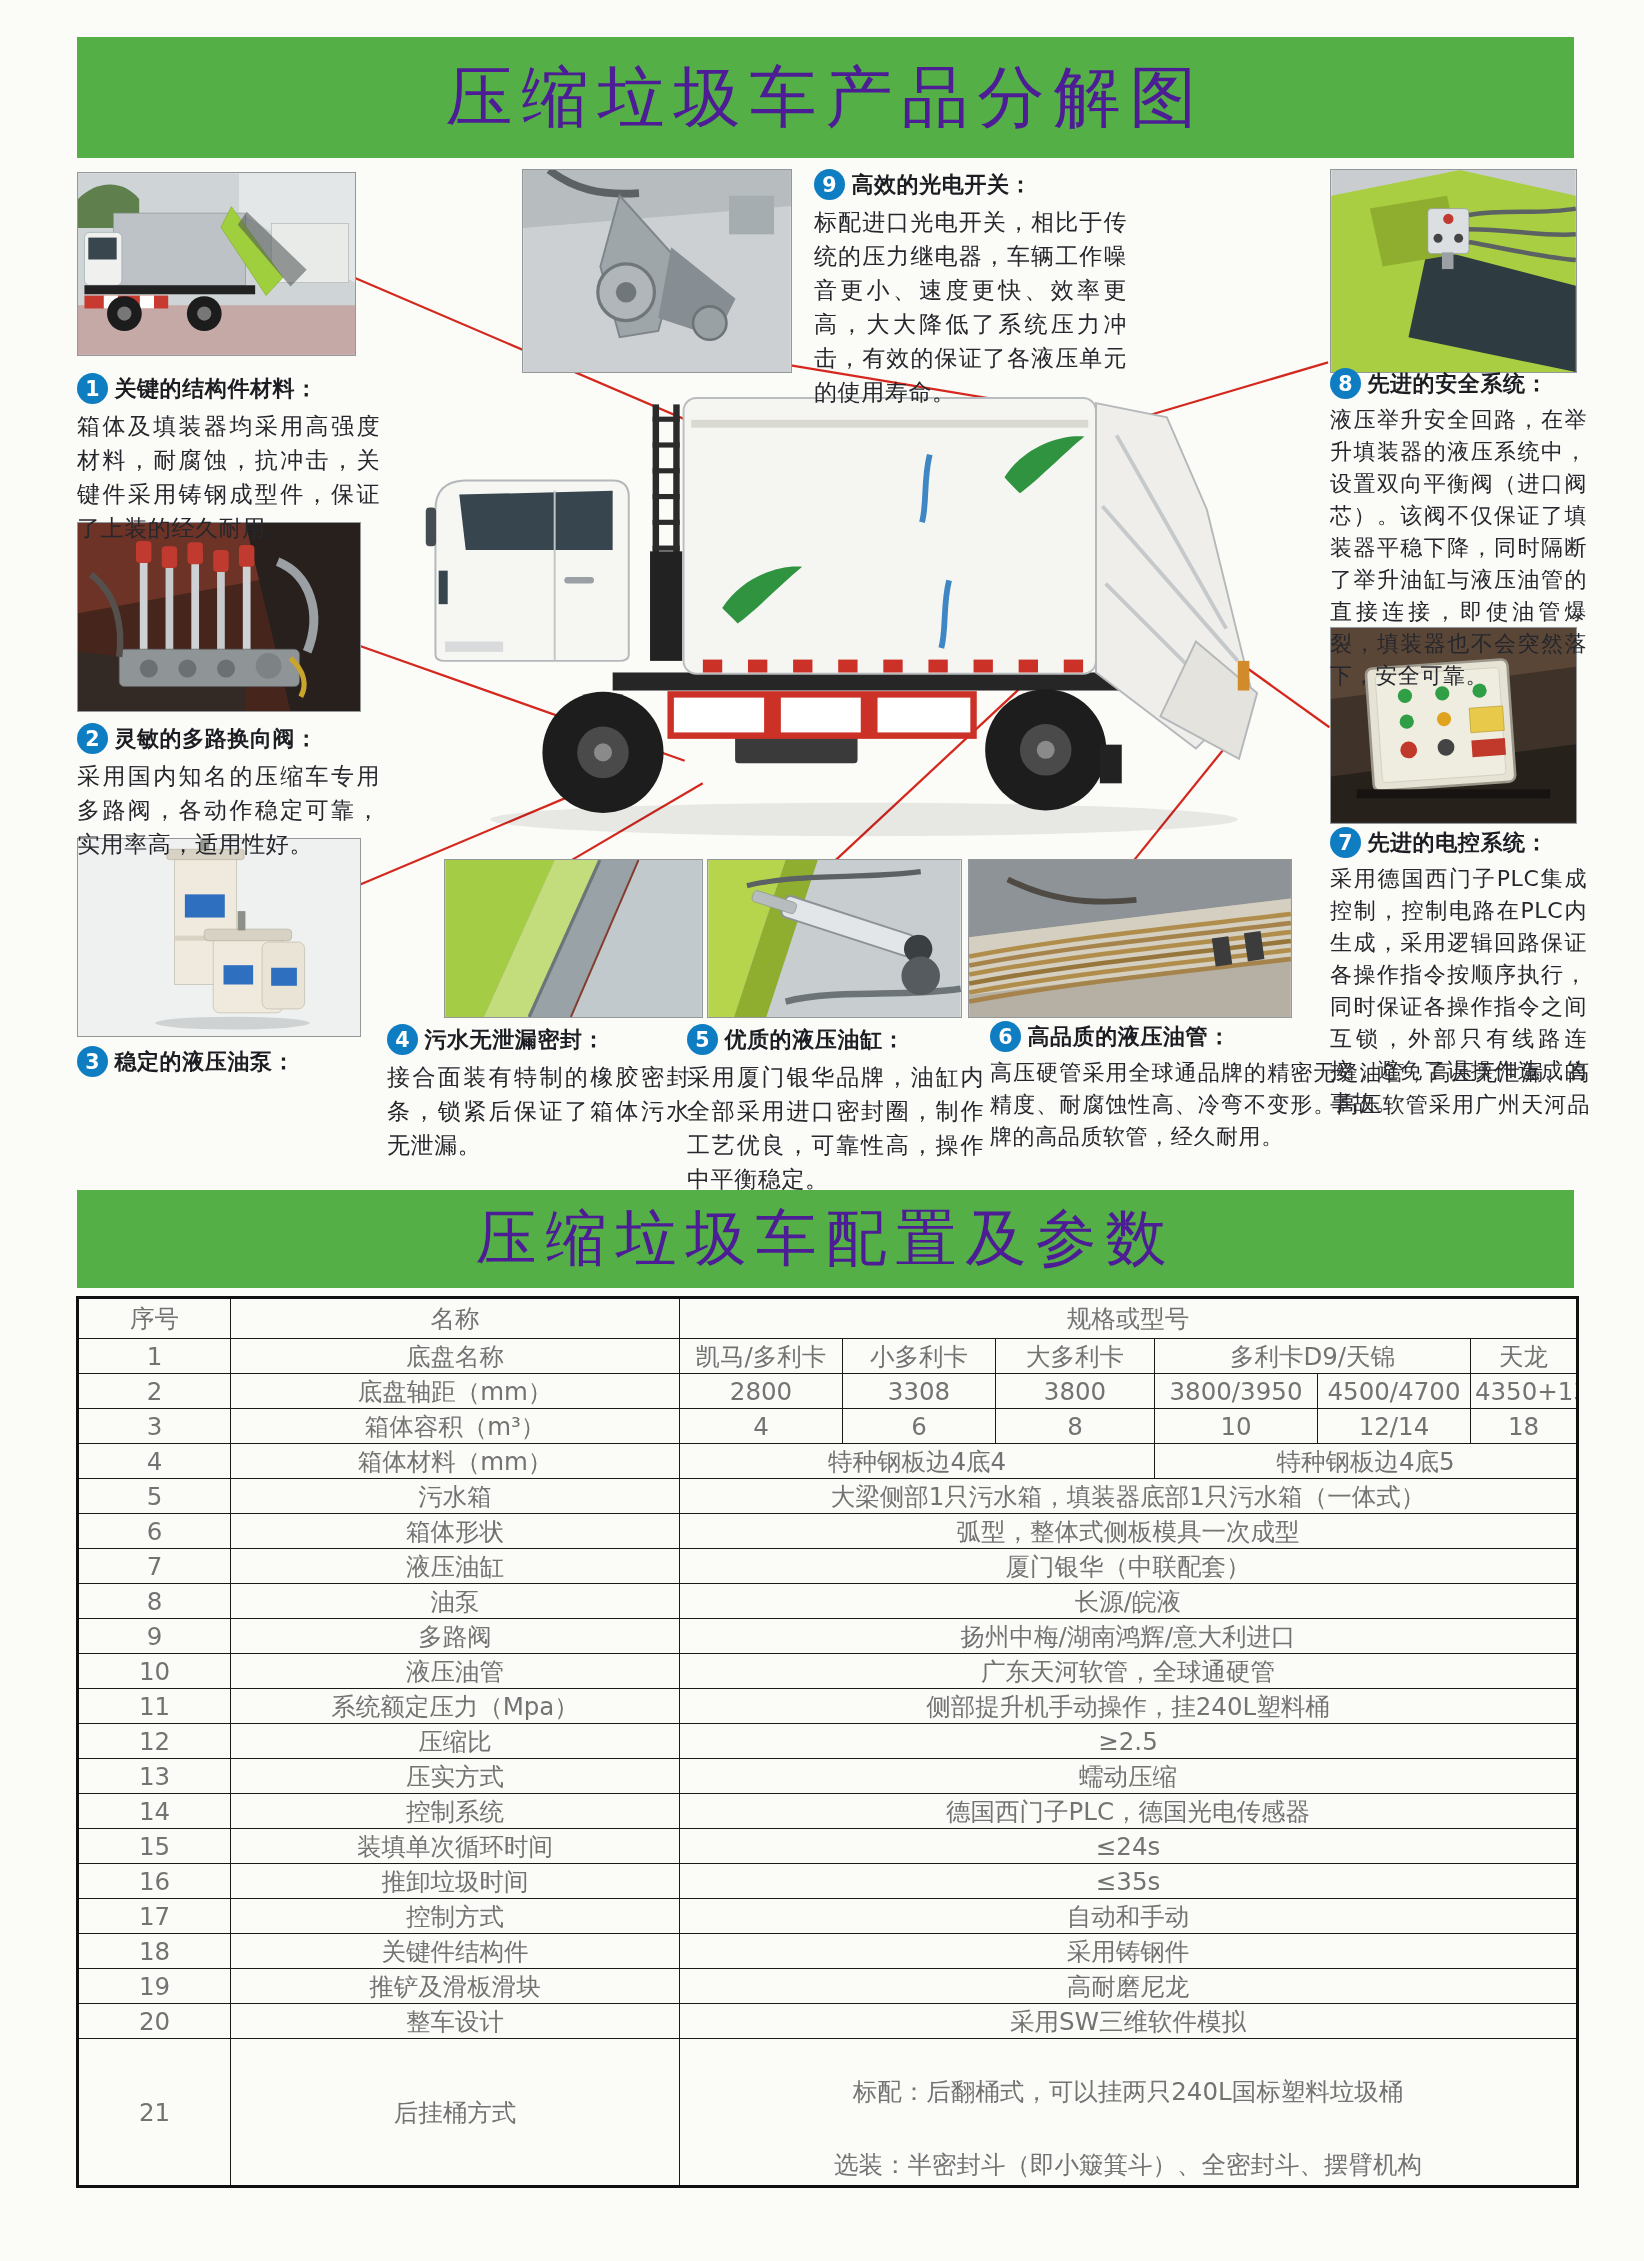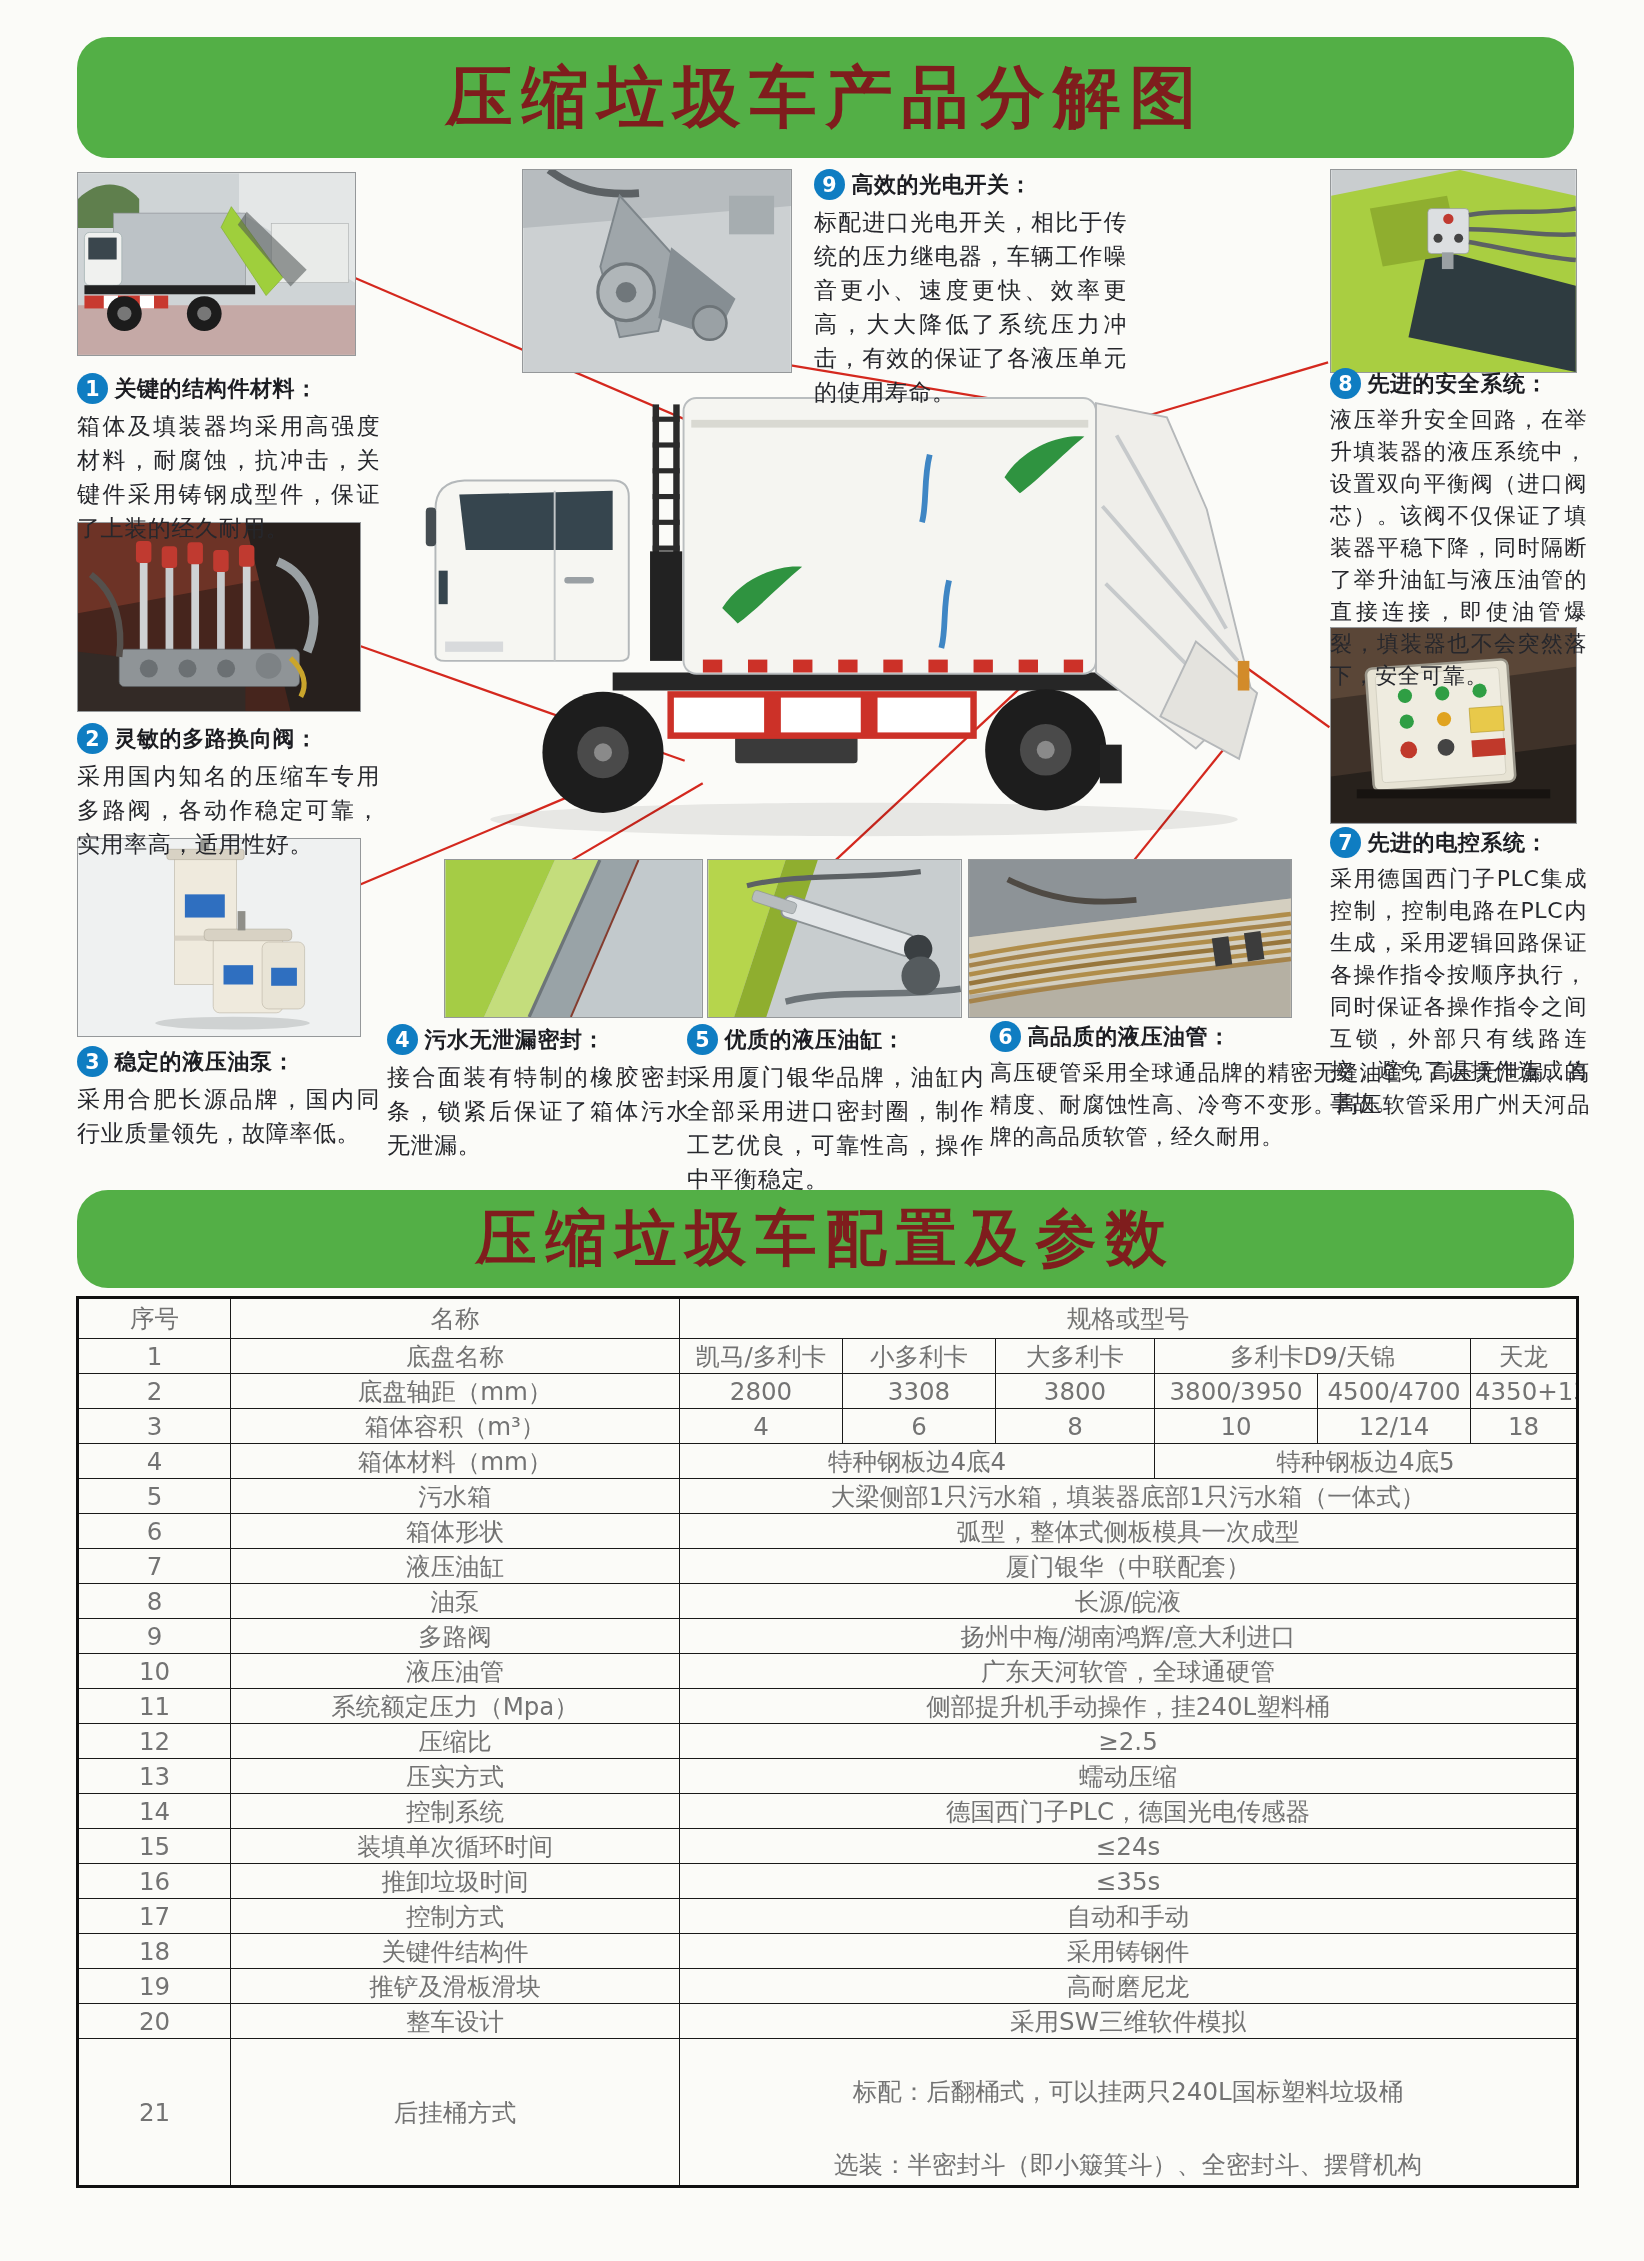--- a/index.html
+++ b/index.html
@@ -8,23 +8,23 @@
     --line-red:#d4281e;
     --ink:#1c1d22;
   }
   html,body{margin:0;padding:0;background:#e8e8e4;}
   #page{
     position:relative;width:1644px;height:2261px;background:#fbfbf8;
     font-family:"DejaVu Sans","Liberation Sans",sans-serif;color:var(--ink);
     overflow:hidden;
   }
   .bar{
-    position:absolute;background:var(--green);color:#7f1d1d;
+    position:absolute;background:var(--green);color:#4c1d95;
     display:flex;align-items:center;justify-content:center;
-    font-weight:700;letter-spacing:9px;white-space:nowrap;border-radius:31px;
+    font-weight:400;letter-spacing:9px;white-space:nowrap;
   }
   #bar1{left:77px;top:37px;width:1497px;height:121px;font-size:67px;}
   #bar2{left:77px;top:1190px;width:1497px;height:98px;font-size:61px;}
 
   .photo{
     position:absolute;border:1.9px solid #95989a;box-shadow:inset 0 0 0 1.3px #fff;
     background:#cfd3d5;overflow:hidden;
   }
   .photo svg{display:block;width:100%;height:100%;}
 
@@ -340,21 +340,20 @@
         <span class="feat-title">灵敏的多路换向阀：</span>
       </div>
     <p class="feat-body">采用国内知名的压缩车专用多路阀，各动作稳定可靠，实用率高，适用性好。</p>
   </div>
 
   <div class="feat" style="left:77px;top:1046px;width:303px;">
     <div class="feat-head">
         <span class="badge">3</span>
         <span class="feat-title">稳定的液压油泵：</span>
       </div>
-    <p class="feat-body">采用合肥长源品牌，国内同行业质量领先，故障率低。</p>
   </div>
 
   <div class="feat" style="left:387px;top:1024px;width:303px;">
     <div class="feat-head">
         <span class="badge">4</span>
         <span class="feat-title">污水无泄漏密封：</span>
       </div>
     <p class="feat-body">接合面装有特制的橡胶密封条，锁紧后保证了箱体污水无泄漏。</p>
   </div>
 

